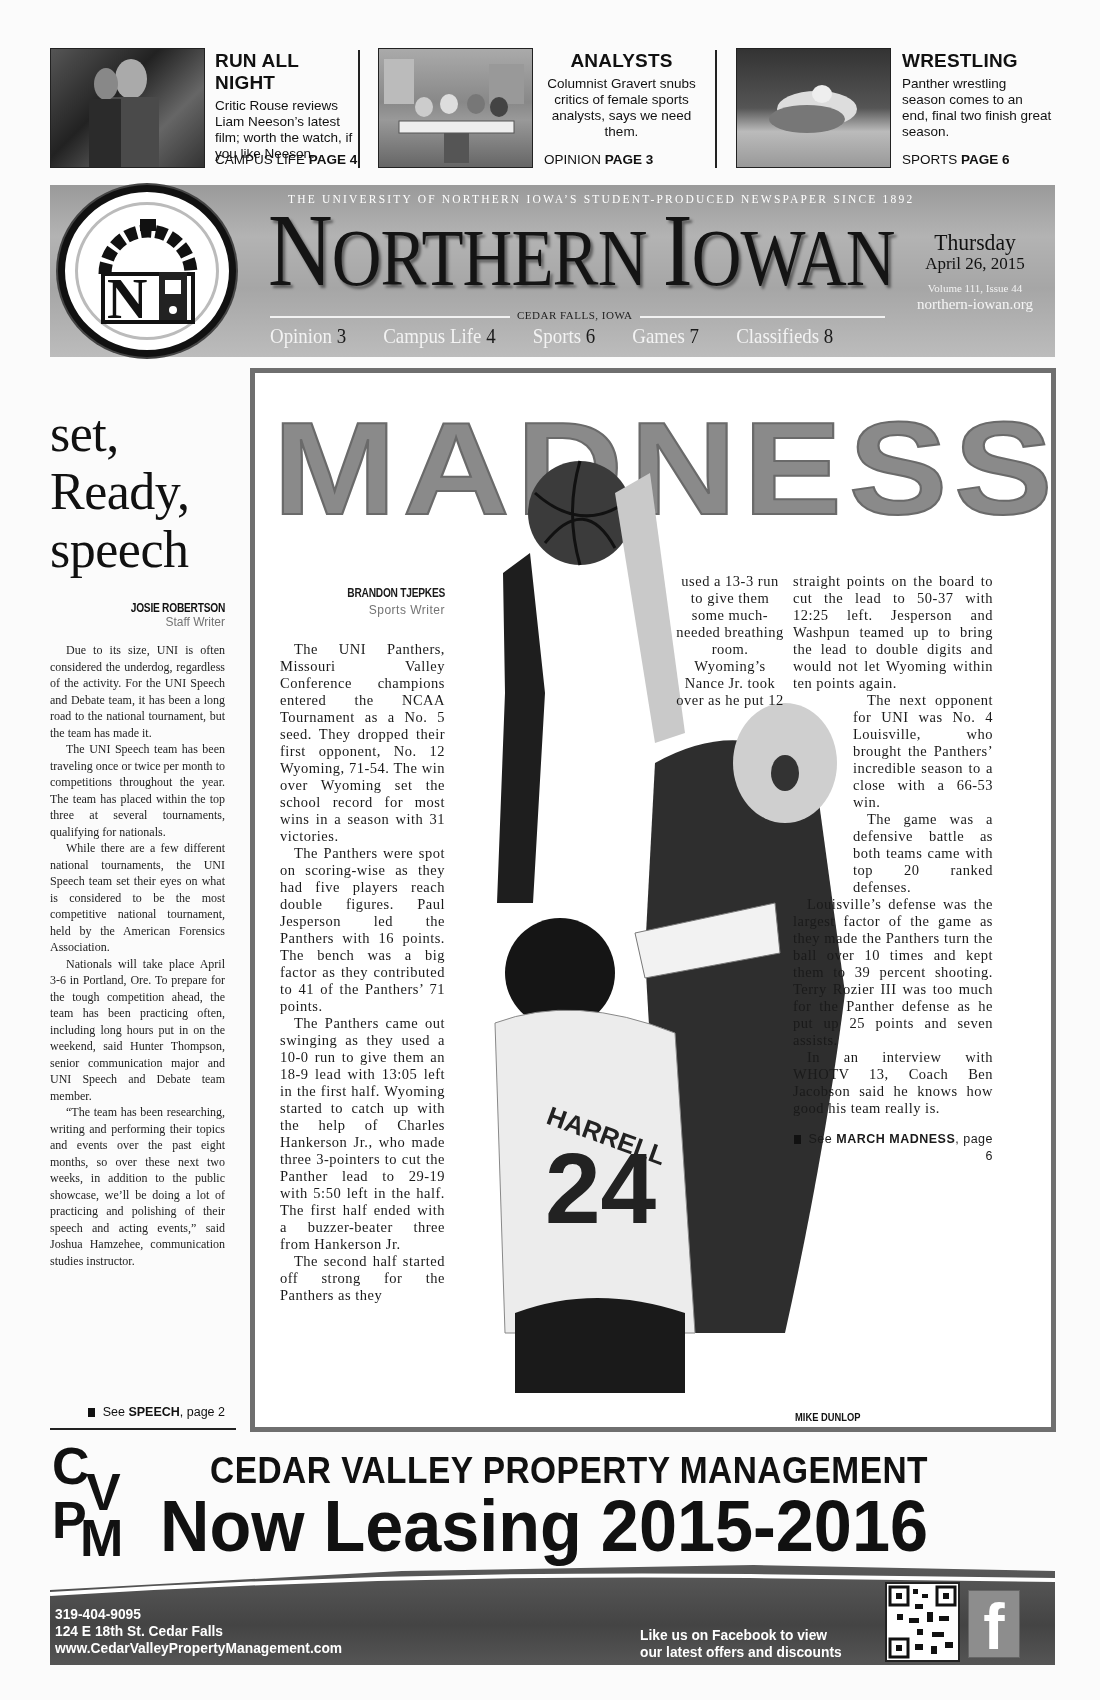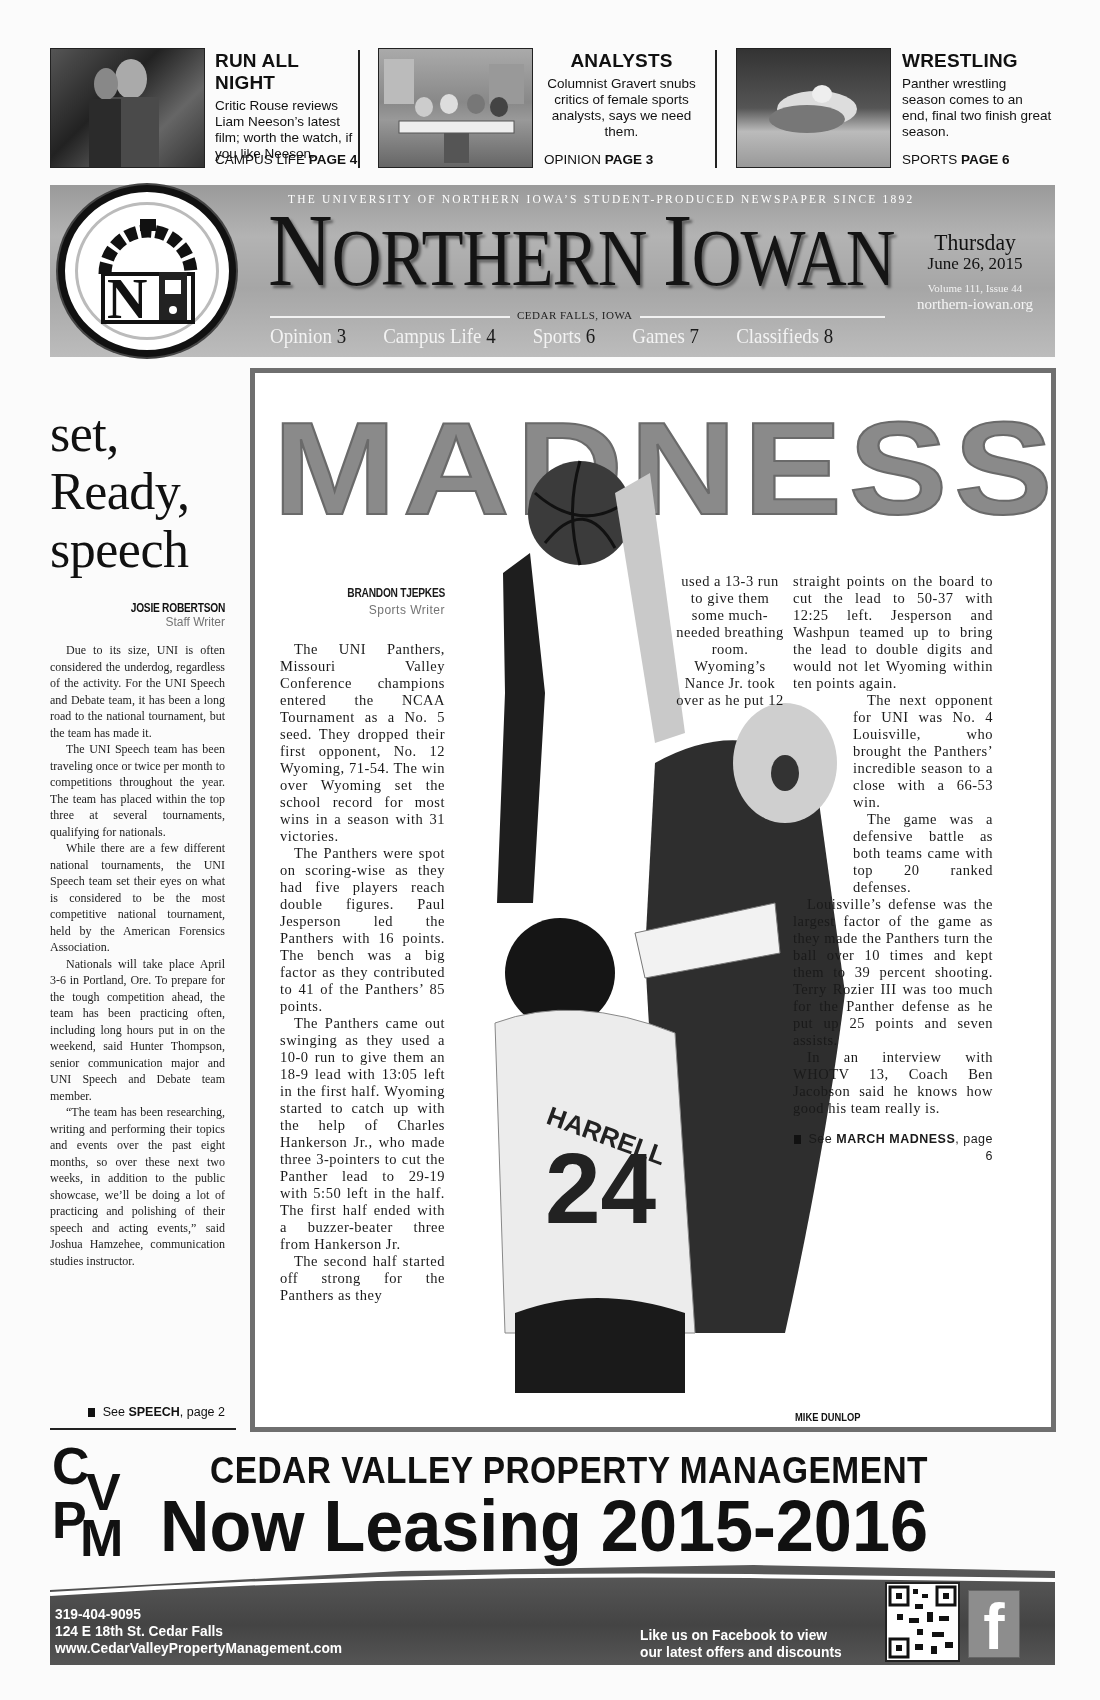--- a/index.html
+++ b/index.html
@@ -148,21 +148,21 @@
   <div class="rule" style="left:590px;width:245px;"></div>
   <div class="sections">
     <span class="sec"><span>Opinion</span> <span class="num">3</span></span>
     <span class="sec"><span>Campus Life</span> <span class="num">4</span></span>
     <span class="sec"><span>Sports</span> <span class="num">6</span></span>
     <span class="sec"><span>Games</span> <span class="num">7</span></span>
     <span class="sec"><span>Classifieds</span> <span class="num">8</span></span>
   </div>
   <div class="dateblock">
     <span class="day">Thursday</span>
-    <span class="date">June 26, 2015</span>
+    <span class="date">April 26, 2015</span>
     <span class="vol">Volume 111, Issue 44</span>
     <span class="url">northern-iowan.org</span>
   </div>
 </div>
 
 <div class="logo">
   <div class="ring"></div>
   <svg width="110" height="115" viewBox="0 0 110 115">
     <path d="M12 60 A43 43 0 0 1 98 60" fill="none" stroke="#111" stroke-width="13" stroke-dasharray="11 4"></path>
     <rect x="47" y="5" width="16" height="12" fill="#111"></rect>
@@ -222,21 +222,21 @@
 
     <path d="M150 500 L290 470 L295 520 L160 545 Z" fill="#f2f2f2" stroke="#777"></path>
   </svg>
 
   <div class="col col-a">
     <div class="byline">
       <span class="name">BRANDON TJEPKES</span>
       <span class="role">Sports Writer</span>
     </div>
     <p>The UNI Panthers, Missouri Valley Conference champions entered the NCAA Tournament as a No. 5 seed. They dropped their first opponent, No. 12 Wyoming, 71-54. The win over Wyoming set the school record for most wins in a season with 31 victories.</p>
-    <p>The Panthers were spot on scoring-wise as they had five players reach double figures. Paul Jesperson led the Panthers with 16 points. The bench was a big factor as they contributed to 41 of the Panthers’ 85 points.</p>
+    <p>The Panthers were spot on scoring-wise as they had five players reach double figures. Paul Jesperson led the Panthers with 16 points. The bench was a big factor as they contributed to 41 of the Panthers’ 71 points.</p>
     <p>The Panthers came out swinging as they used a 10-0 run to give them an 18-9 lead with 13:05 left in the first half. Wyoming started to catch up with the help of Charles Hankerson Jr., who made three 3-pointers to cut the Panther lead to 29-19 with 5:50 left in the half. The first half ended with a buzzer-beater three from Hankerson Jr.</p>
     <p>The second half started off strong for the Panthers as they</p>
   </div>
 
   <div class="col col-b">
     <p style="text-indent:0;">used a 13-3 run to give them some much-needed breathing room. Wyoming’s Nance Jr. took over as he put 12</p>
   </div>
 
   <div class="col col-c">
     <p style="text-indent:0;">straight points on the board to cut the lead to 50-37 with 12:25 left. Jesperson and Washpun teamed up to bring the lead to double digits and would not let Wyoming within ten points again.</p>

